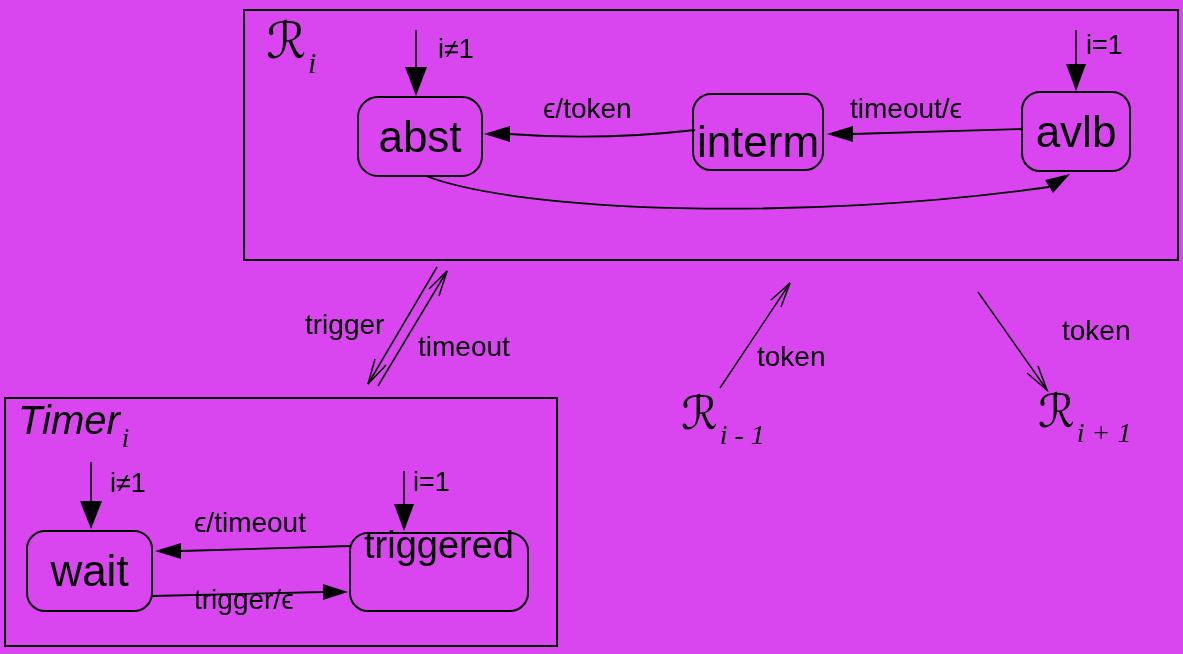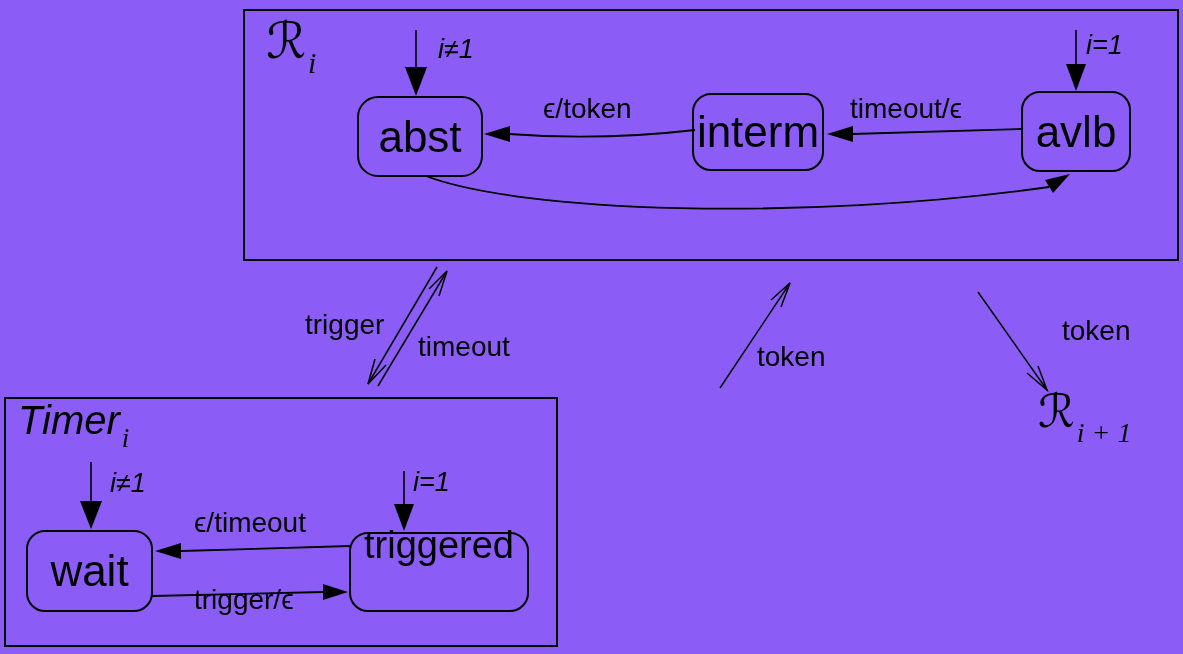--- a/index.html
+++ b/index.html
@@ -1,23 +1,23 @@
 <!DOCTYPE html>
 <html><head>
 <meta charset="utf-8">
 <style>
   html,body{margin:0;padding:0;background:#ffffff;}
   #canvas{
-    position:relative;width:1183px;height:654px;background:#8b5cf6;
+    position:relative;width:1183px;height:654px;background:#d946ef;
     font-family:"Liberation Sans","DejaVu Sans",sans-serif;color:#000;
     overflow:hidden;
   }
   #wires{position:absolute;left:0;top:0;width:1183px;height:654px;}
   .lbl{position:absolute;white-space:nowrap;font-size:28px;color:#000;line-height:1;}
-  .lbl.init{font-size:27px;font-style:italic;}
+  .lbl.init{font-size:27px;}
   .state-label{
     position:absolute;display:flex;align-items:center;justify-content:center;
     font-size:44px;color:#000;
   }
   .mtitle{position:absolute;white-space:nowrap;line-height:1;}
   .scriptR{
     font-family:"DejaVu Sans","DejaVu Serif",serif;
     font-size:50px;
   }
   .scriptR.small{font-size:46px;}
@@ -100,25 +100,26 @@
     <g>
       <line x1="978" y1="292" x2="1047" y2="390" stroke="#000" stroke-width="1.5"></line>
       <polyline points="1038,366 1047,390 1027,373" fill="none" stroke="#000" stroke-width="1.5"></polyline>
     </g>
   </svg>
 
   <div class="mtitle" style="left:266px;top:16px"><span class="scriptR">ℛ</span><span class="msub">i</span></div>
 
   <div class="mtitle" style="left:18px;top:400px"><span class="timer-main">Timer</span><span class="msub" style="font-size:27px;top:13px">i</span></div>
 
+  <div class="mtitle" style="left:681px;top:390px"><span class="scriptR small">ℛ</span><span class="msub small">i - 1</span></div>
 
   <div class="mtitle" style="left:1038px;top:388px"><span class="scriptR small">ℛ</span><span class="msub small">i + 1</span></div>
 
   <div class="state-label" style="left:358px;top:97px;width:124px;height:79px">abst</div>
-  <div class="state-label" style="left:693px;top:94px;width:130px;height:76px">interm</div>
+  <div class="state-label" style="left:693px;top:104px;width:130px;height:76px">interm</div>
   <div class="state-label" style="left:1022px;top:92px;width:108px;height:79px">avlb</div>
   <div class="state-label" style="left:27px;top:531px;width:125px;height:80px">wait</div>
   <div class="state-label" style="left:350px;top:506px;width:178px;height:78px;font-size:38px">triggered</div>
 
   <div class="lbl init" style="left:438px;top:36px">i≠1</div>
   <div class="lbl init" style="left:1086px;top:32px">i=1</div>
   <div class="lbl init" style="left:110px;top:470px">i≠1</div>
   <div class="lbl init" style="left:413px;top:469px">i=1</div>
 
   <div class="lbl" style="left:543px;top:95px">ϵ/token</div>

